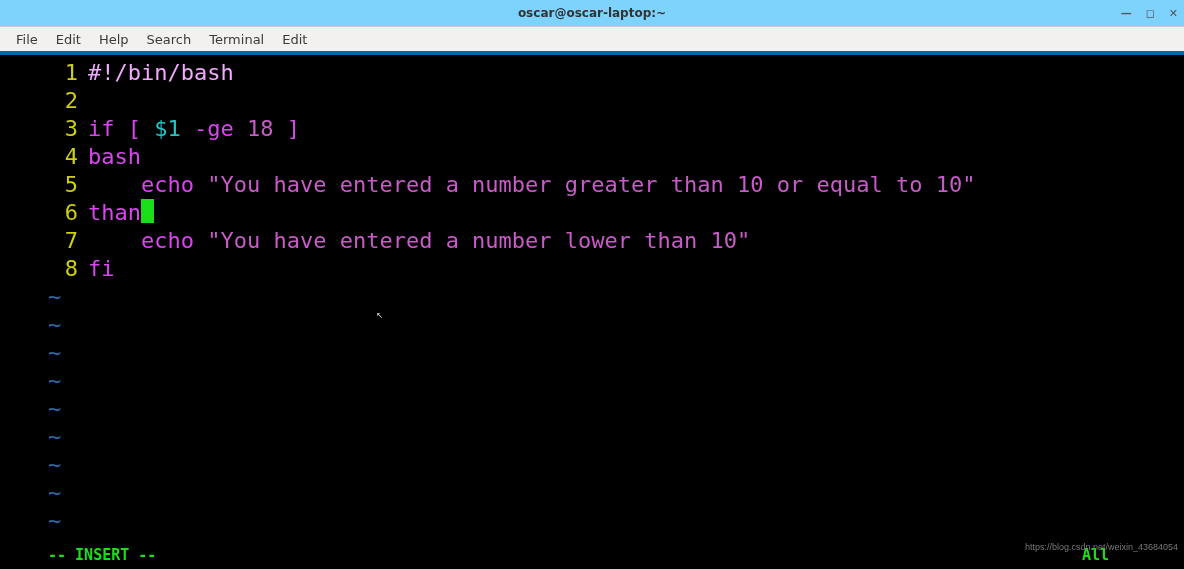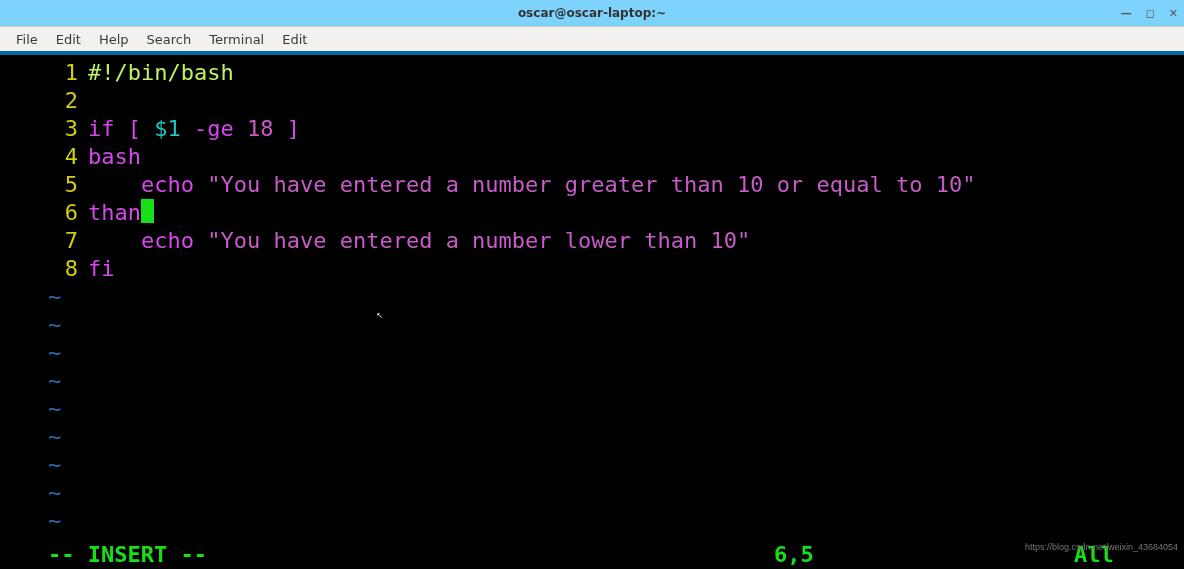--- a/index.html
+++ b/index.html
@@ -6,29 +6,29 @@
   .titlebar{height:26px;background:#7dd3fc;border-bottom:1px solid #c9c9c8;display:flex;align-items:center;position:relative;font-size:12px;color:#333}
   .titlebar .title{position:absolute;left:50%;transform:translateX(-50%);font-weight:bold}
   .titlebar .controls{position:absolute;right:6px;display:flex;gap:14px;align-items:center}
   .titlebar .controls span{cursor:default;font-size:11px;font-weight:bold;color:#555}
   .menubar{height:24px;background:#f2f1f0;border-bottom:4px solid #0369a1;display:flex;align-items:center;padding:0 8px;gap:2px;font-size:13px;color:#3a3a3a}
   .menubar .mi{padding:2px 8px;cursor:default}
   .editor{background:#000;height:calc(569px - 26px - 25px);width:100%;box-sizing:border-box;padding:4px 0 0 0;position:relative;font-family:"DejaVu Sans Mono","Liberation Mono",monospace;font-size:22px;line-height:28px}
   .line{display:flex;white-space:pre}
   .gutter{width:88px;text-align:right;padding-right:10px;color:#cfcf10;box-sizing:border-box}
   .code{flex:1}
-  .c-comment{color:#bef264}
+  .c-comment{color:#f0abfc}
   .c-key{color:#d946ef}
   .c-var{color:#21c7c7}
   .c-num{color:#c75bc7}
   .c-str{color:#c75bc7}
   .c-plain{color:#d0d0d0}
   .tilde{color:#2d6fb3;padding-left:48px}
   .cursor{display:inline-block;width:13px;height:24px;background:#18e018;vertical-align:text-bottom;margin-bottom:2px}
-  .status{position:absolute;bottom:4px;left:0;right:12px;display:flex;font-family:"DejaVu Sans Mono",monospace;font-size:22px;font-weight:bold;color:#18e018}
+  .status{position:absolute;bottom:4px;left:0;right:4px;display:flex;font-family:"DejaVu Sans Mono",monospace;font-size:15px;font-weight:bold;color:#18e018}
   .status .mode{padding-left:48px;flex:1}
   .status .pos{width:300px;text-align:left}
   .status .pct{width:80px;text-align:left;padding-right:18px}
   .watermark{position:absolute;right:6px;bottom:12px;font-size:9px;color:#777;font-family:Liberation Sans, sans-serif}
   .mouse-ptr{position:absolute;left:376px;top:245px;font-size:12px;color:#bbb;pointer-events:none}
 </style>
 </head>
 <body>
 
 <div class="titlebar">
@@ -69,17 +69,16 @@
       <div class="line"><span class="tilde">~</span></div>
       <div class="line"><span class="tilde">~</span></div>
       <div class="line"><span class="tilde">~</span></div>
       <div class="line"><span class="tilde">~</span></div>
     </div>
 
   <div class="mouse-ptr">↖</div>
 
   <div class="status">
     <div class="mode">-- INSERT --</div>
-    <div class="pos">6,5</div>
     <div class="pct">All</div>
   </div>
   <div class="watermark">https://blog.csdn.net/weixin_43684054</div>
 </div>
 
 </body></html>

